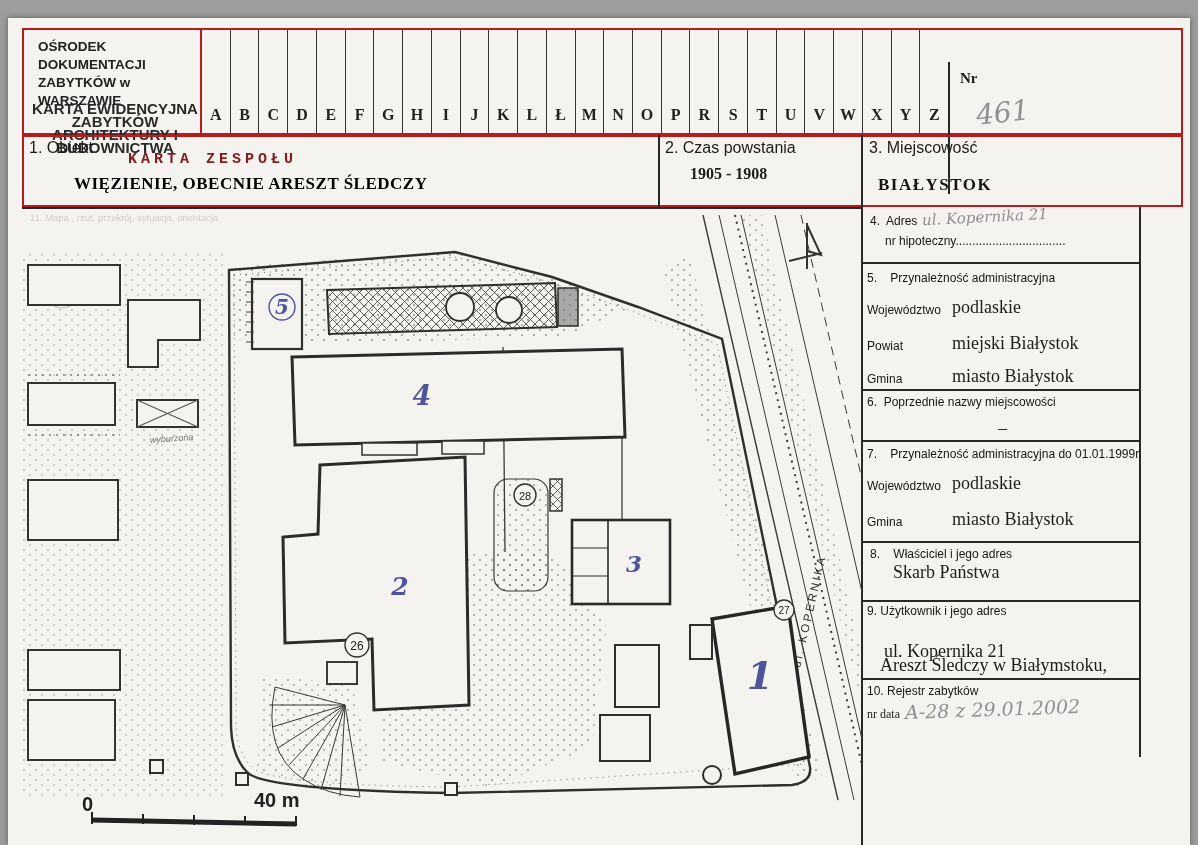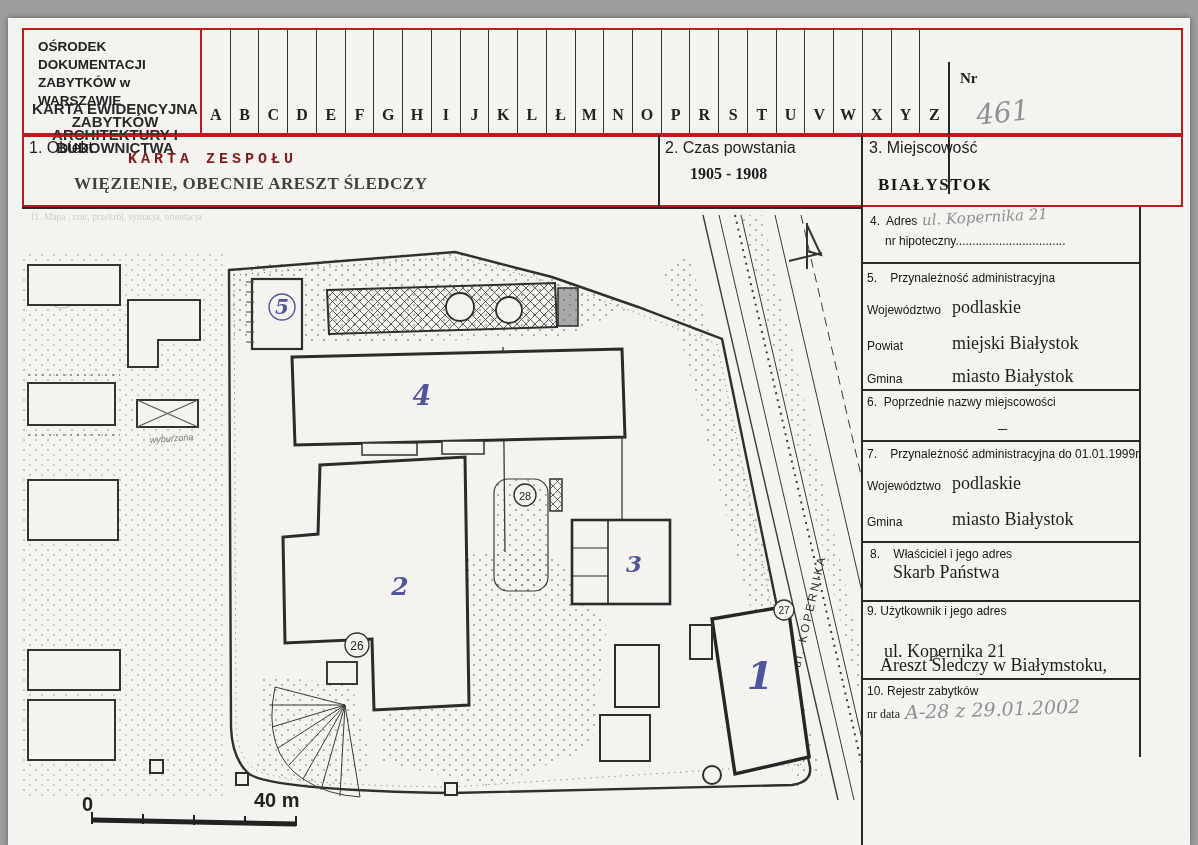--- a/index.html
+++ b/index.html
@@ -18,21 +18,21 @@
   .cardtype{font-size:15px;font-weight:600;color:#2a2a2a;line-height:13px;text-align:center;}
   #letters{display:flex;align-items:flex-end;}
   .lcell{flex:1;height:100%;border-right:1px solid #333;display:flex;
     align-items:flex-end;justify-content:center;padding-bottom:9px;
     font-family:"Liberation Serif",serif;font-weight:bold;font-size:16px;color:#222;
     box-sizing:border-box;}
   .lcell:last-child{border-right:none;}
   .stamp{font-family:"Liberation Mono",monospace;font-size:15px;letter-spacing:4px;
     color:#7f1d1d;font-weight:bold;}
   .objname{font-family:"Liberation Serif",serif;font-weight:bold;font-size:17px;
-    color:#404040;letter-spacing:.5px;}
+    color:#000000;letter-spacing:.5px;}
   svg text{font-family:"Liberation Sans",sans-serif;}
   .bluenum{font-family:"DejaVu Serif",serif;font-style:italic;font-weight:bold;fill:#50549b;}
 </style>
 </head>
 <body>
 
 <div class="abs" id="paper"></div>
 
 <div class="abs box" style="left:22px;top:28px;width:1161px;height:107px;"></div>
 
@@ -130,21 +130,21 @@
 
 <div class="abs flabel" style="left:867px;top:604px;">9. Użytkownik i jego adres</div>
 <div class="abs serifv" style="left:880px;top:617px;margin-top:38px;">Areszt Śledczy w Białymstoku,</div>
 <div class="abs serifv" style="left:884px;top:641px;">ul. Kopernika 21</div>
 
 <div class="abs flabel" style="left:867px;top:684px;">10. Rejestr zabytków</div>
 <div class="abs" style="left:867px;top:707px;font-family:'Liberation Serif',serif;font-size:12px;color:#222;">nr data</div>
 <div class="abs hand" style="left:905px;top:698px;font-size:19px;transform:rotate(-2deg);">A-28   z 29.01.2002</div>
 
 <div class="abs hline" style="left:22px;top:207px;width:840px;"></div>
-<div class="abs" style="left:30px;top:212px;font-size:9.5px;color:rgba(20,20,20,.18);font-family:Liberation Serif, serif;">11. Mapa , rzut, przekrój, sytuacja, orientacja</div>
+<div class="abs" style="left:30px;top:212px;font-size:9.5px;color:rgba(20,20,20,.18);">11. Mapa , rzut, przekrój, sytuacja, orientacja</div>
 
 <svg class="abs" style="left:22px;top:207px;" width="840" height="638" viewBox="0 0 840 638">
   <defs>
     <pattern id="stip" width="12" height="10" patternUnits="userSpaceOnUse">
       <circle cx="2" cy="3" r="1" fill="#4a4a4a"></circle>
         <circle cx="8" cy="8" r="0.9" fill="#4a4a4a"></circle>
     </pattern>
     <pattern id="xh" width="9" height="9" patternUnits="userSpaceOnUse">
       <path d="M0 0L9 9M9 0L0 9" stroke="#3c3c3c" stroke-width="0.8" fill="none"></path>
     </pattern>

